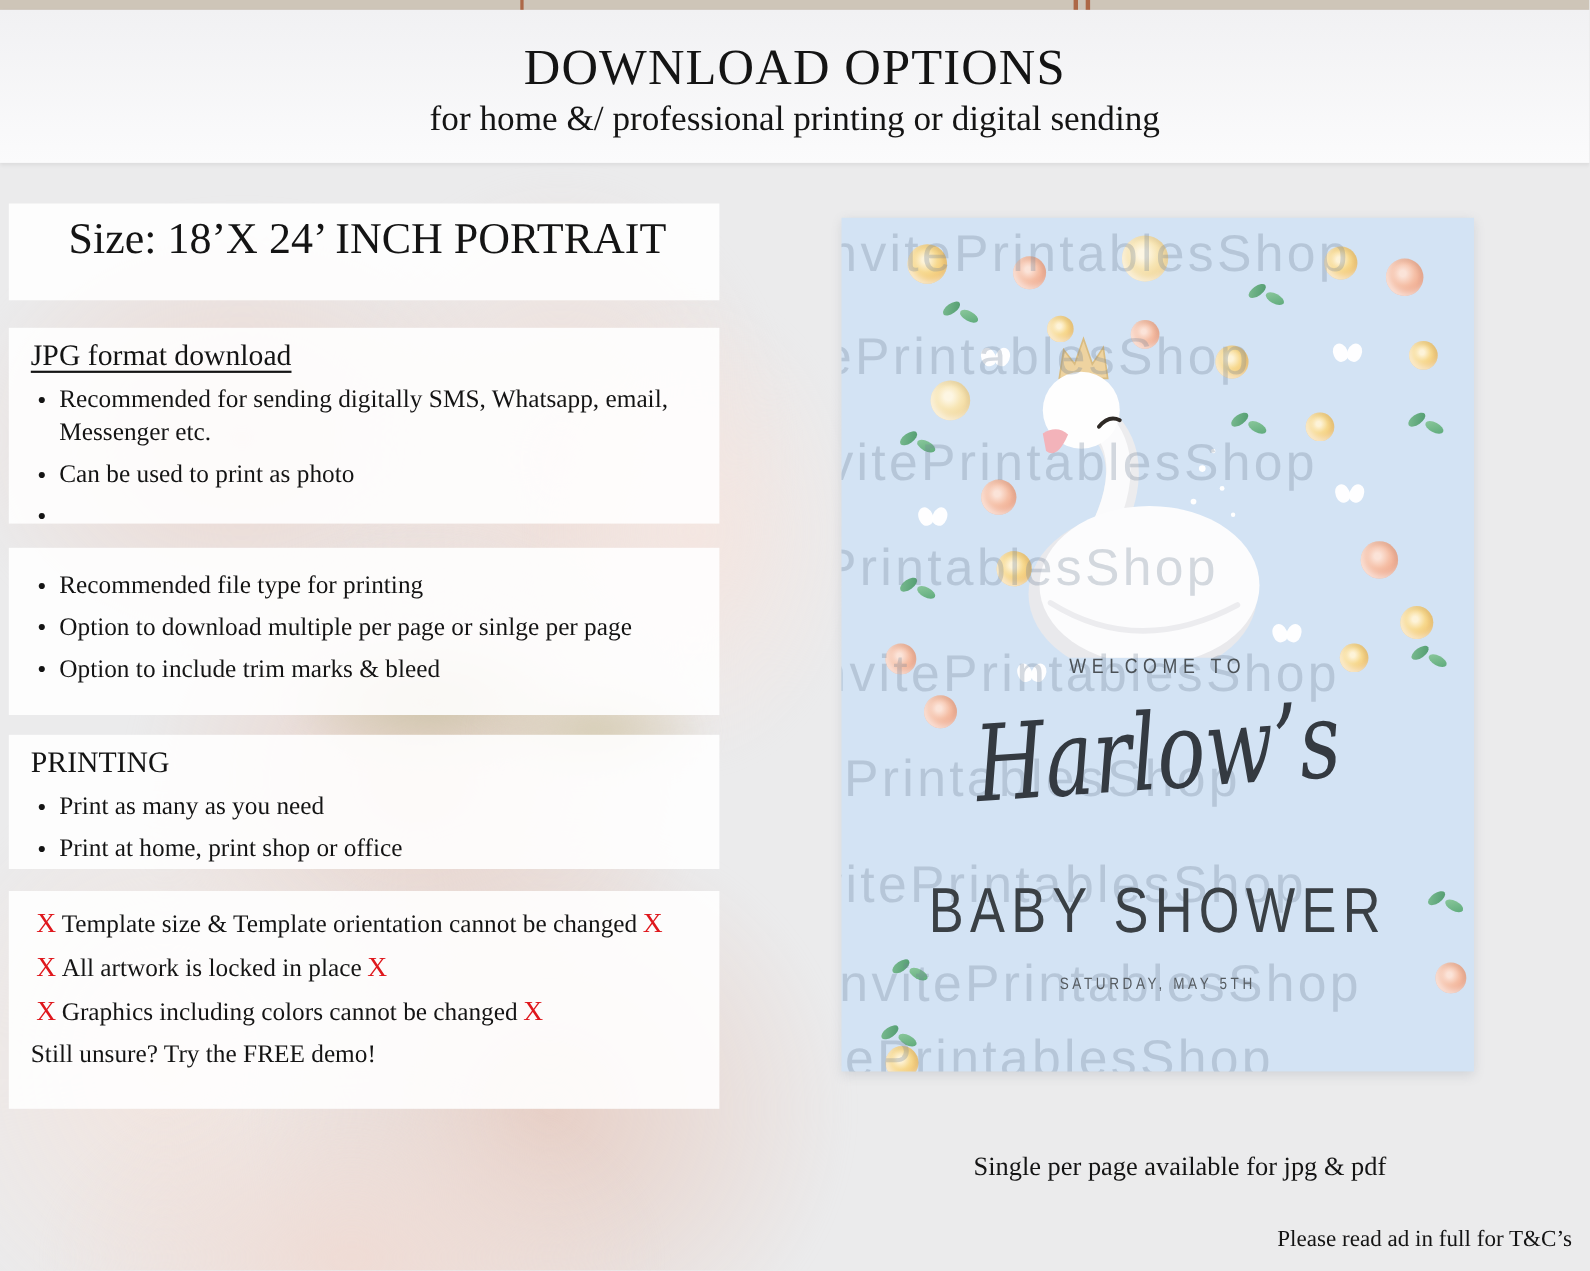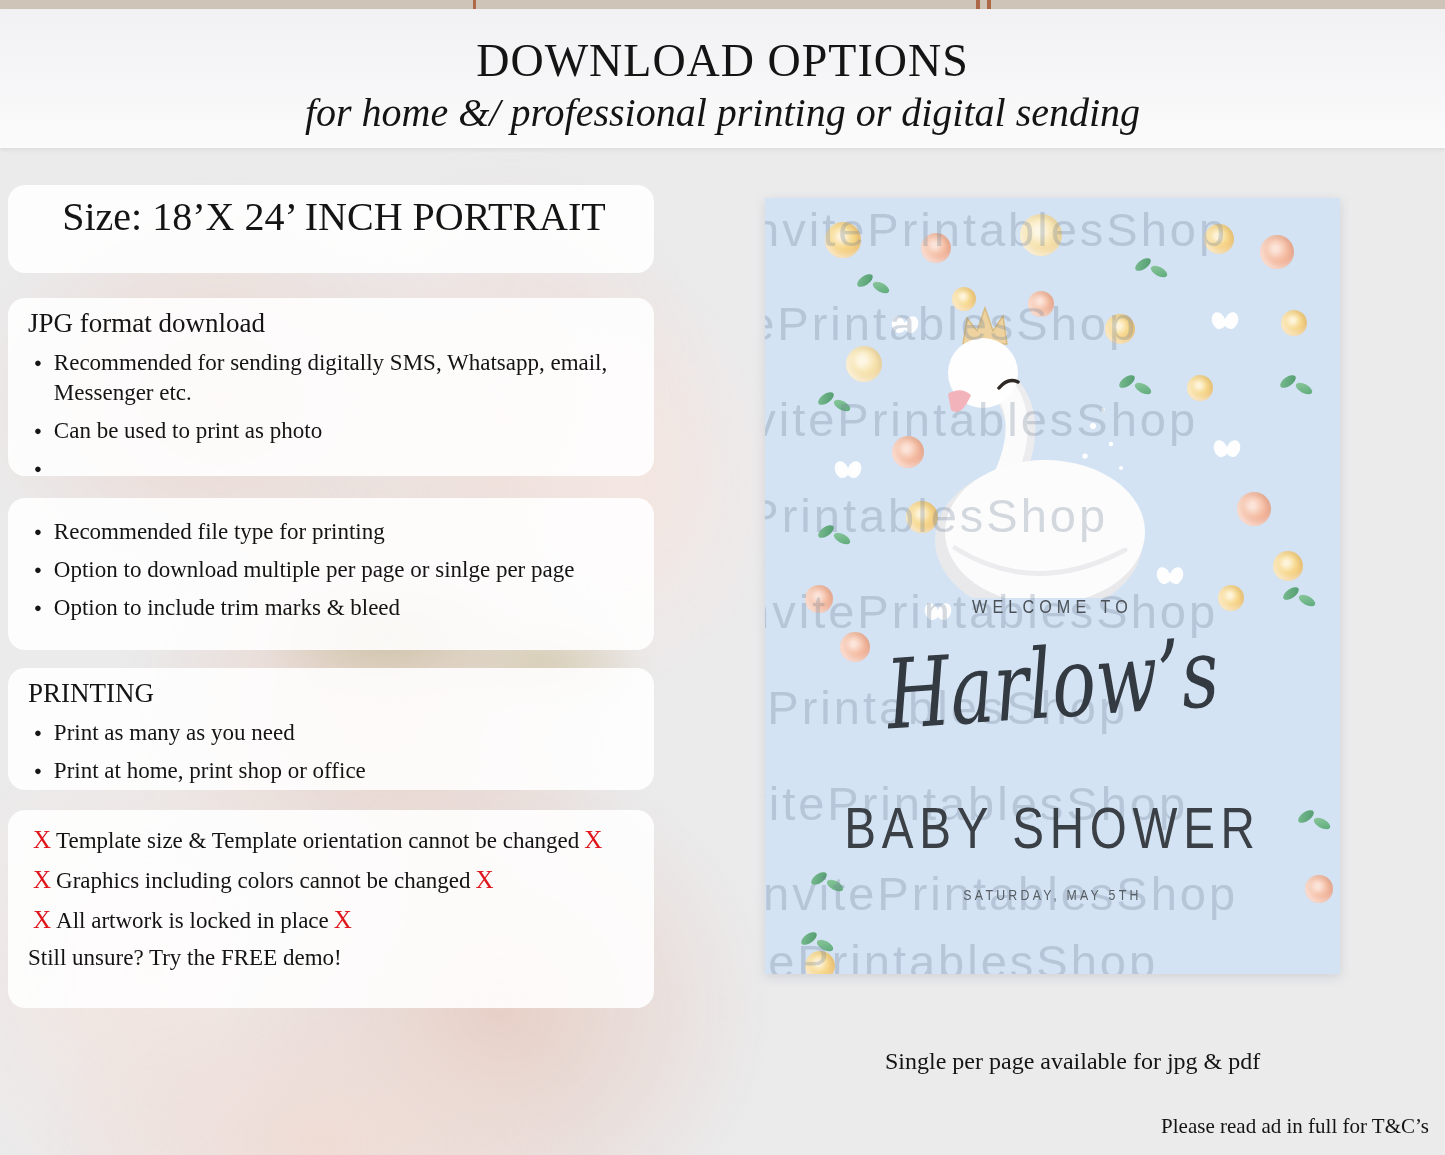--- a/index.html
+++ b/index.html
@@ -13,36 +13,35 @@
   .topstrip{position:absolute;left:0;top:0;width:1445px;height:9px;background:#cec5b8;}
   .copper{position:absolute;top:0;height:9px;background:#ad6847;}
   
   .header{
     position:absolute;left:0;top:9px;width:1445px;height:139px;
     background:linear-gradient(#f1f1f3,#fbfbfc);
     box-shadow:0 2px 4px rgba(0,0,0,.07);
     text-align:center;
   }
   .header .title{padding-top:28px;font-size:46px;letter-spacing:1px;line-height:1.05;}
-  .header .subtitle{font-size:40px;margin-top:4px;font-style:italic;}
+  .header .subtitle{font-size:32px;margin-top:4px;}
   
   .floral{position:absolute;left:0;top:148px;width:790px;height:1007px;overflow:hidden;}
   .pb{position:absolute;border-radius:50%;filter:blur(9px);}
   
   .infobox{
     position:absolute;left:8px;width:646px;box-sizing:border-box;
     background:rgba(255,255,255,.88);
     padding:10px 14px 8px 20px;
-    border-radius:17px;
   }
   .size-title{font-size:40px;text-align:center;line-height:1.1;}
   .size-note{font-size:22px;margin-top:4px;padding-left:8px;}
   .xm-s{color:#df171c;font-weight:bold;font-size:22px;padding:0 4px;}
   .sec-heading{font-size:27px;}
-  .u{text-underline-offset:5px;text-decoration-thickness:1.5px;}
+  .u{text-decoration:underline;text-underline-offset:5px;text-decoration-thickness:1.5px;}
   ul.blist{list-style:none;margin:9px 0 0 0;padding:0;font-size:23px;line-height:1.3;}
   ul.blist li{display:flex;margin-bottom:8px;}
   .dot{font-size:13px;margin:7px 12px 0 6px;flex:none;}
   .ed-heading{font-size:29px;margin-left:14px;margin-bottom:2px;}
   .hline{font-size:23px;line-height:1.6;}
   .xm{color:#df171c;font-size:25px;padding:0 5px;}
   
   .poster{
     position:absolute;left:765px;top:198px;width:575px;height:776px;
     background:#d3e3f4;overflow:hidden;
@@ -164,24 +163,24 @@
         <span>Print at home, print shop or office</span>
       </li>
   </ul>
 </div>
 
 <div class="infobox" style="top:810px;height:198px;">
   <div class="hline">
     <span class="xm">X</span><span>Template size &amp; Template orientation cannot be changed</span><span class="xm">X</span>
   </div>
   <div class="hline">
-    <span class="xm">X</span><span>Graphics including colors cannot be changed</span><span class="xm">X</span>
+    <span class="xm">X</span><span>All artwork is locked in place</span><span class="xm">X</span>
   </div>
   <div class="hline">
-    <span class="xm">X</span><span>All artwork is locked in place</span><span class="xm">X</span>
+    <span class="xm">X</span><span>Graphics including colors cannot be changed</span><span class="xm">X</span>
   </div>
   <div class="hline">Still unsure? Try the FREE demo!</div>
 </div>
 
 <div class="poster">
 
   <span class="rose y" style="left:60px;top:24px;width:36px;height:36px;"></span>
   <span class="rose p" style="left:156px;top:35px;width:30px;height:30px;"></span>
   <span class="rose c" style="left:255px;top:16px;width:42px;height:42px;"></span>
   <span class="rose y" style="left:439px;top:26px;width:30px;height:30px;"></span>

